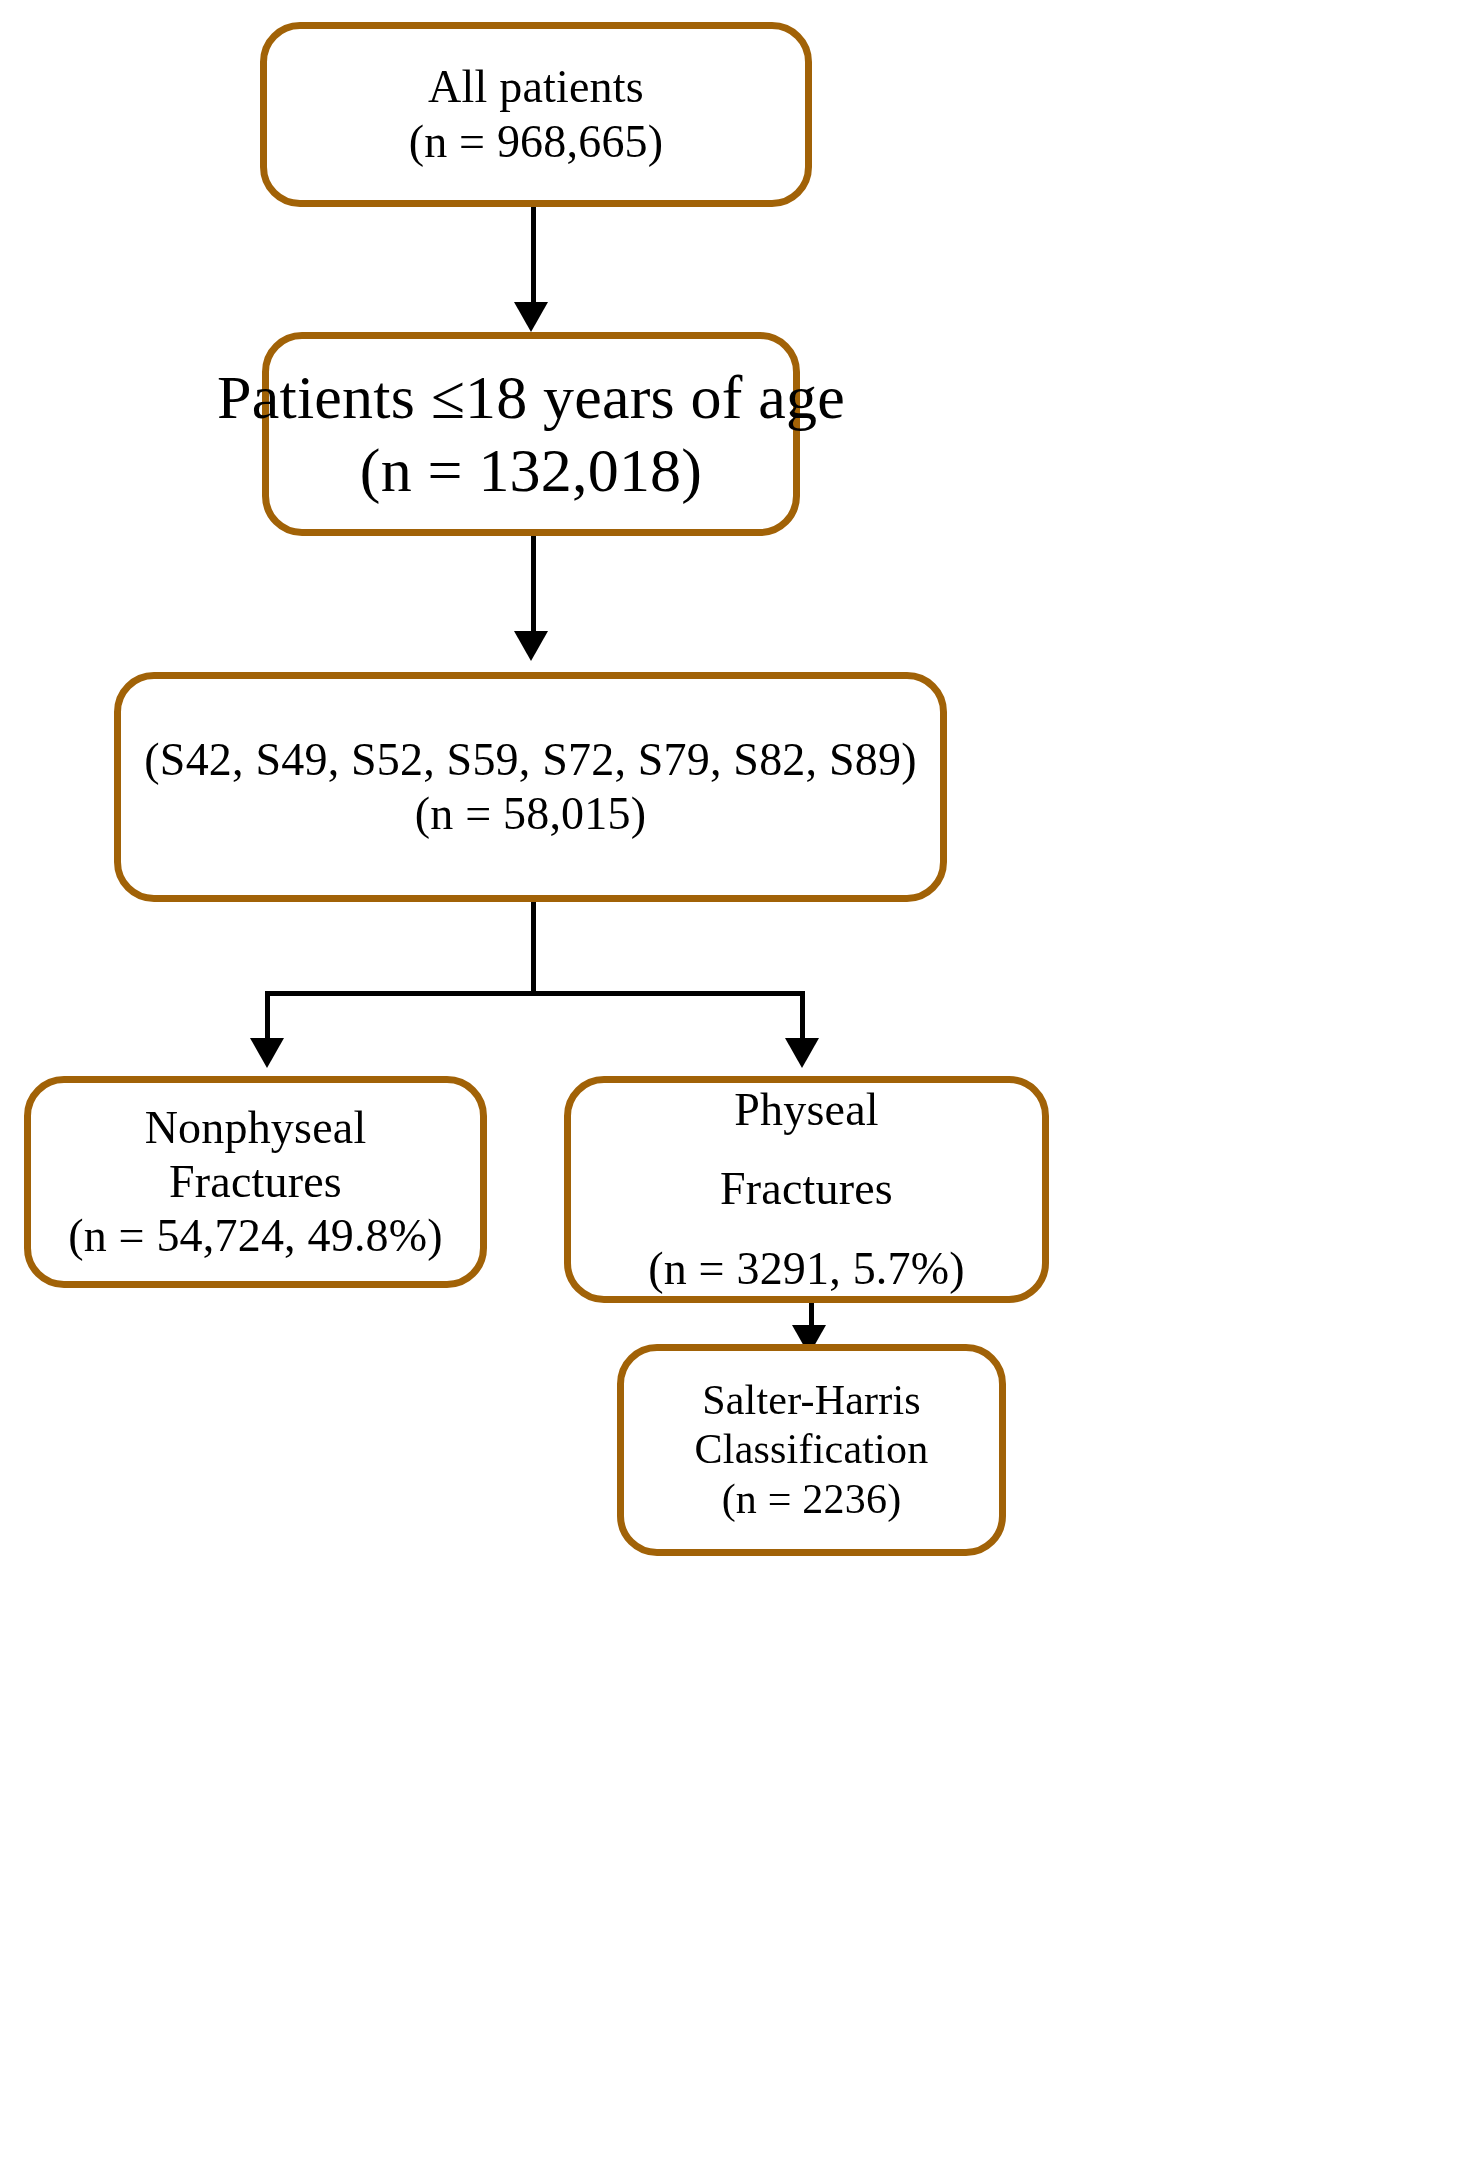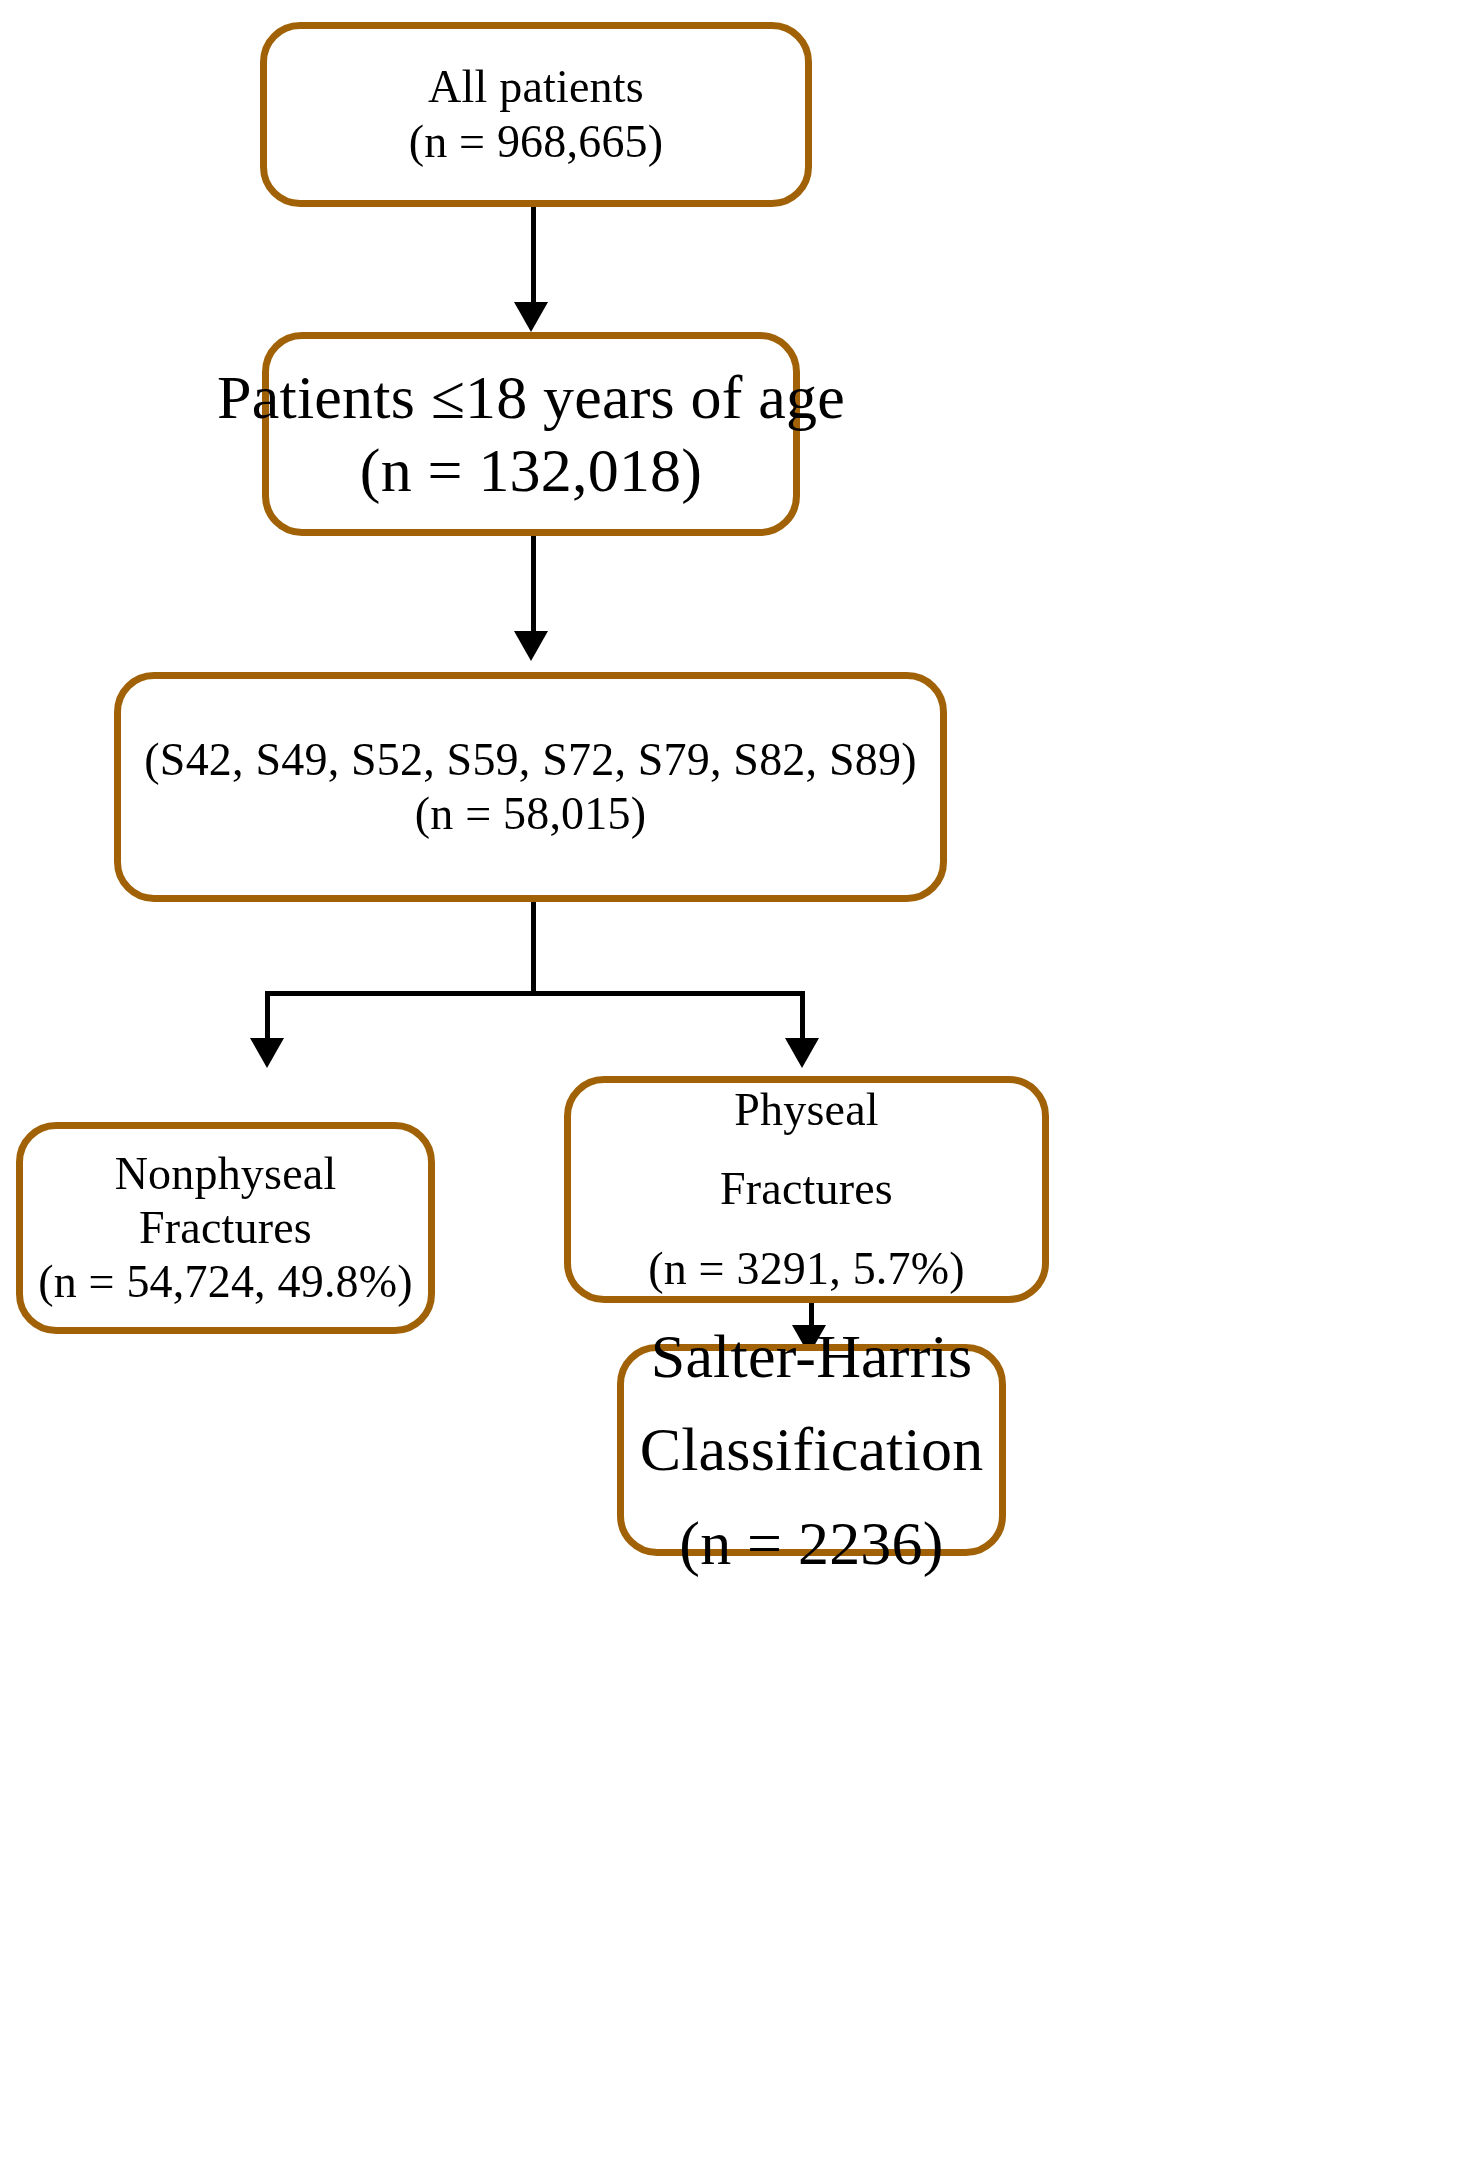--- a/index.html
+++ b/index.html
@@ -39,23 +39,23 @@
     display: block;
     white-space: nowrap;
     line-height: 1.18;
     letter-spacing: 0.2px;
   }
 
   
   #node-all-patients   { left: 260px; top: 22px;   width: 552px; height: 185px; font-size: 46px; }
   #node-under-18       { left: 262px; top: 332px;  width: 538px; height: 204px; font-size: 62px; }
   #node-long-bone      { left: 114px; top: 672px;  width: 833px; height: 230px; font-size: 46px; }
-  #node-nonphyseal     { left: 16px;  top: 1076px; width: 419px; height: 212px; font-size: 46px; margin-top: 46px; }
+  #node-nonphyseal     { left: 24px;  top: 1076px; width: 463px; height: 212px; font-size: 46px; }
   #node-physeal        { left: 564px; top: 1076px; width: 485px; height: 227px; font-size: 46px; justify-content: space-between; }
-  #node-salter-harris  { left: 617px; top: 1344px; width: 389px; height: 212px; font-size: 62px; gap: 20px; }
+  #node-salter-harris  { left: 617px; top: 1344px; width: 389px; height: 212px; font-size: 42px; }
 
   
   .conn-line {
     position: absolute;
     background: #000000;
     z-index: 1;
   }
   .conn-vert { width: 5px; }
   .conn-horz { height: 5px; }
   .arrowhead {

